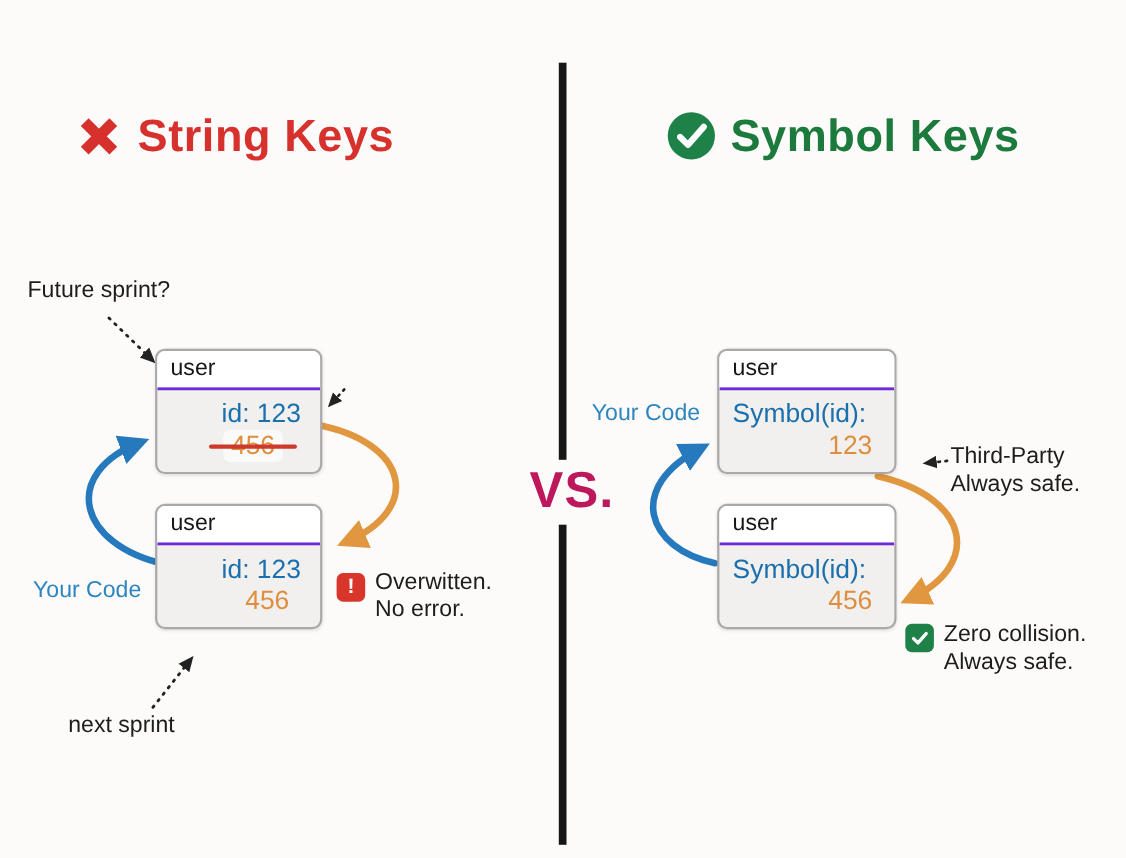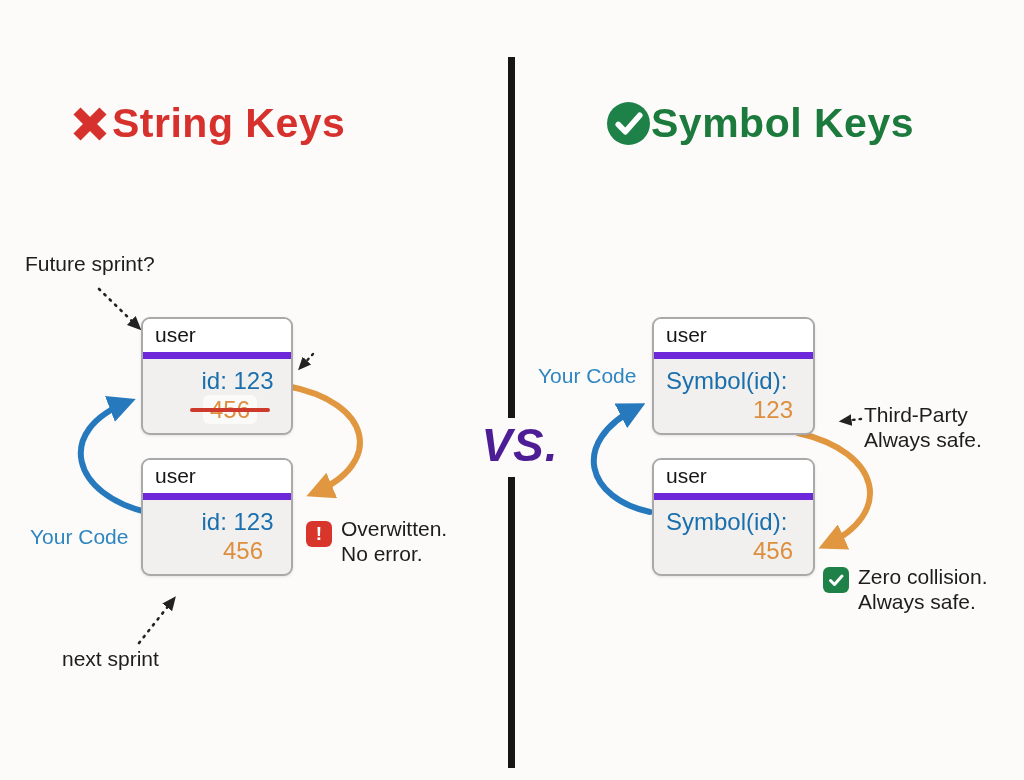--- a/index.html
+++ b/index.html
@@ -4,32 +4,32 @@
 <style>
   html,body { margin:0; padding:0; background:#ffffff; }
   .canvas {
     position:relative; width:1024px; height:780px;
     background:#fcfbfa;
     font-family:"Liberation Sans", sans-serif;
     overflow:hidden;
   }
   .arrows { position:absolute; inset:0; width:1024px; height:780px; pointer-events:none; }
 
-  .title { position:absolute; display:flex; align-items:center; 
+  .title { position:absolute; display:flex; align-items:center; gap:13px;
            font-size:41px; font-weight:bold; letter-spacing:.5px; }
   .title-left  { left:68px;  top:100px; color:#d7312e; }
   .title-right { left:606px; top:100px; color:#1b7a3c; }
 
   .note { position:absolute; font-size:21px; color:#1d1d1d;
           white-space:pre-line; line-height:1.18; }
   .note.blue { color:#2e86c1; }
 
   .ubox { position:absolute; border:2px solid #a9a9a9; border-radius:9px;
           background:#f1f0ee; box-shadow:0 1px 3px rgba(0,0,0,.10); }
-  .ubox-header { background:#ffffff; border-bottom:7px solid #6d28d9;
+  .ubox-header { background:#ffffff; border-bottom:3px solid #6d28d9;
                  border-radius:7px 7px 0 0; font-size:21px; color:#161616;
                  padding:4px 12px 5px; }
   .ubox-body { padding:7px 0 9px; font-size:24px; line-height:29px; }
   .l1 { color:#1a6fad; }
   .l2 { color:#dd8e3e; }
   .ctr { text-align:center;margin-left:41px; }
   .ctr-r { text-align:center; padding-left:26px; }
   .rt  { text-align:right; padding-right:28px; }
   .lt  { padding-left:12px; }
   .rt2 { text-align:right; padding-right:20px;padding-left:17px; }
@@ -37,21 +37,21 @@
   .struck { position:relative; display:inline-block; padding:0 7px;
             background:rgba(255,255,255,.65); border-radius:6px; }
   .struck::after { content:""; position:absolute; left:-13px; right:-13px;
                    top:50%; height:4px; margin-top:-2px; background:#cd3a2c;
                    border-radius:2px; }
 
   .divider { position:absolute; left:508px; width:7px; background:#161616; }
   .div-top { top:57px;  height:361px; }
   .div-bot { top:477px; height:291px; }
   .vs { position:absolute; left:468px; top:418px; width:104px; text-align:center;
-        font-size:46px; font-weight:800; color:#4c1d95; letter-spacing:1px;font-style:italic; }
+        font-size:46px; font-weight:800; color:#be185d; letter-spacing:1px; }
 
   .badge { position:absolute; width:26px; height:26px; border-radius:6px;
            display:flex; align-items:center; justify-content:center; }
   .badge-red   { background:#d8362b; color:#fff; font-weight:bold; font-size:19px; }
   .badge-green { background:#1e8148; }
 </style>
 </head>
 <body>
 
 <div class="canvas">

